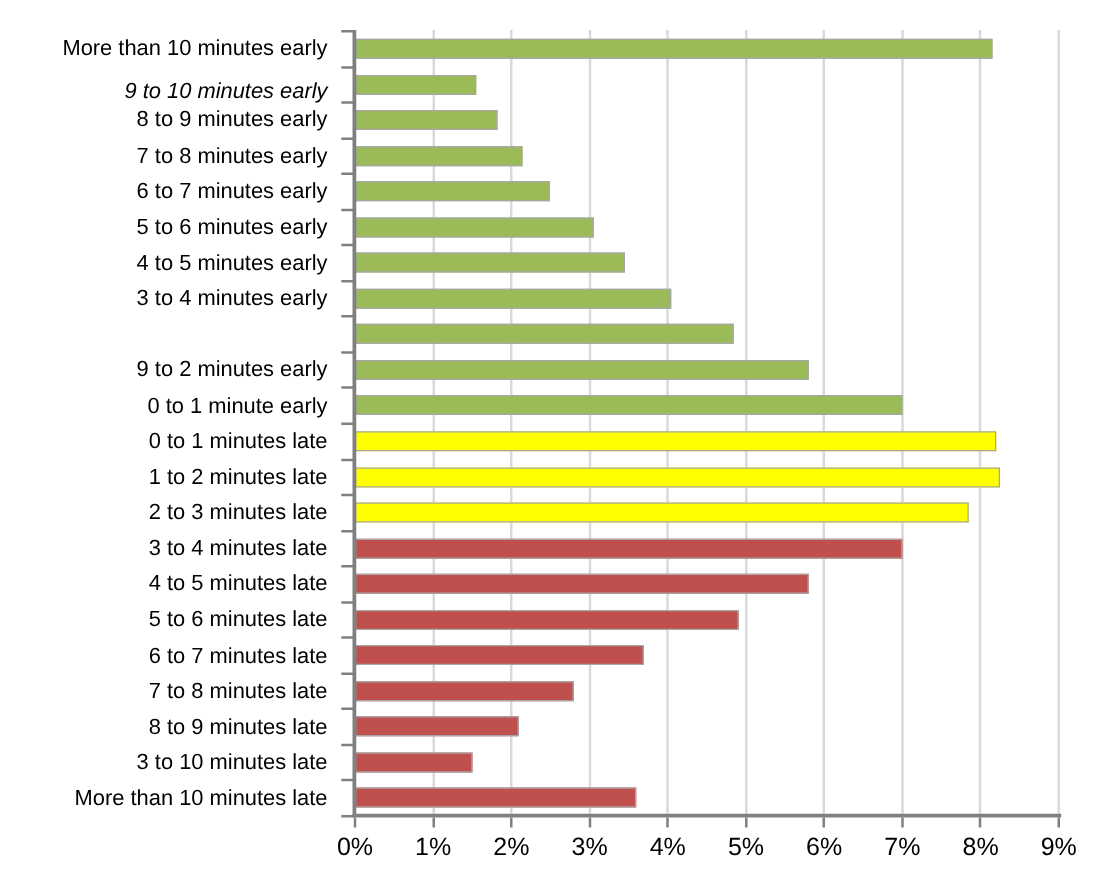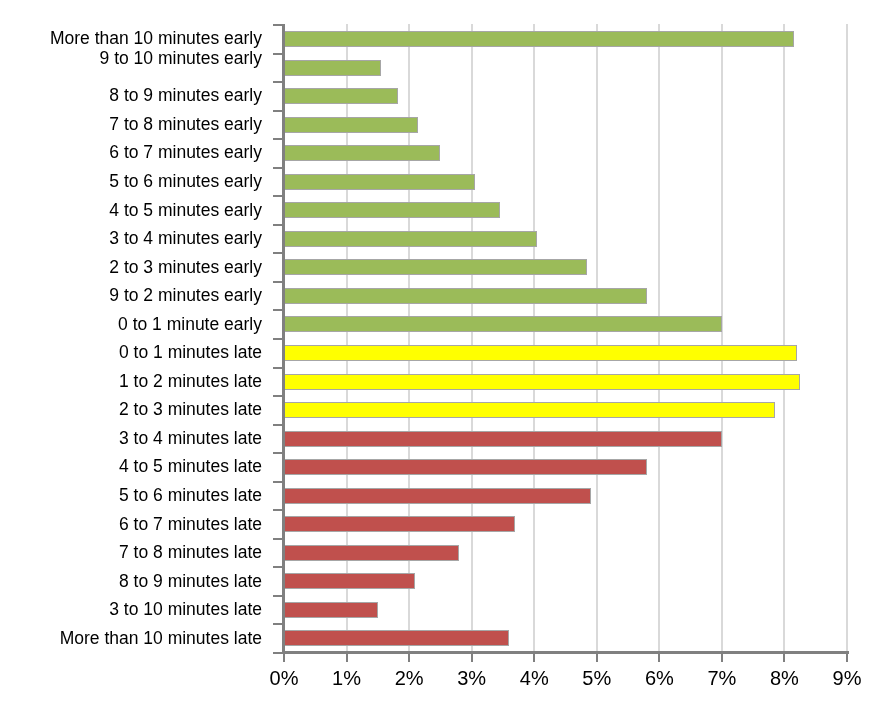--- a/index.html
+++ b/index.html
@@ -113,28 +113,27 @@
     color: #000000;
   }
 </style>
 </head>
 <body>
 
 <div id="chart-root">
 
   <div id="category-labels">
       <div class="cat-label" style="top: 5.27273px;">More than 10 minutes early</div>
-      <div class="cat-label" style="top: 25px;">9 to 10 minutes early</div>
+      <div class="cat-label" style="top: 39px; font-style: italic;">9 to 10 minutes early</div>
       <div class="cat-label" style="top: 62.3636px;">8 to 9 minutes early</div>
       <div class="cat-label" style="top: 90.9091px;">7 to 8 minutes early</div>
       <div class="cat-label" style="top: 119.455px;">6 to 7 minutes early</div>
       <div class="cat-label" style="top: 148px;">5 to 6 minutes early</div>
       <div class="cat-label" style="top: 176.545px;">4 to 5 minutes early</div>
       <div class="cat-label" style="top: 205.091px;">3 to 4 minutes early</div>
-      <div class="cat-label" style="top: 233.636px;">2 to 3 minutes early</div>
       <div class="cat-label" style="top: 262.182px;">9 to 2 minutes early</div>
       <div class="cat-label" style="top: 290.727px; margin-left: 12px;">0 to 1 minute early</div>
       <div class="cat-label" style="top: 319.273px;">0 to 1 minutes late</div>
       <div class="cat-label" style="top: 347.818px; padding-left: 24px;">1 to 2 minutes late</div>
       <div class="cat-label" style="top: 376.364px;">2 to 3 minutes late</div>
       <div class="cat-label" style="top: 404.909px;">3 to 4 minutes late</div>
       <div class="cat-label" style="top: 433.455px;">4 to 5 minutes late</div>
       <div class="cat-label" style="top: 462px;">5 to 6 minutes late</div>
       <div class="cat-label" style="top: 490.545px;">6 to 7 minutes late</div>
       <div class="cat-label" style="top: 519.091px;">7 to 8 minutes late</div>

